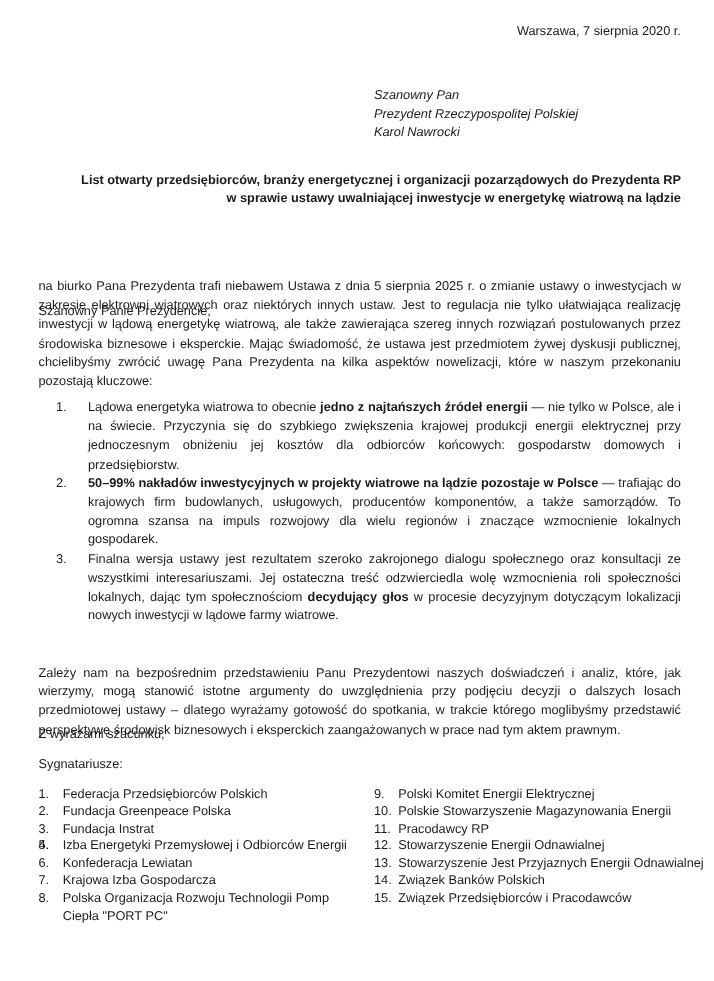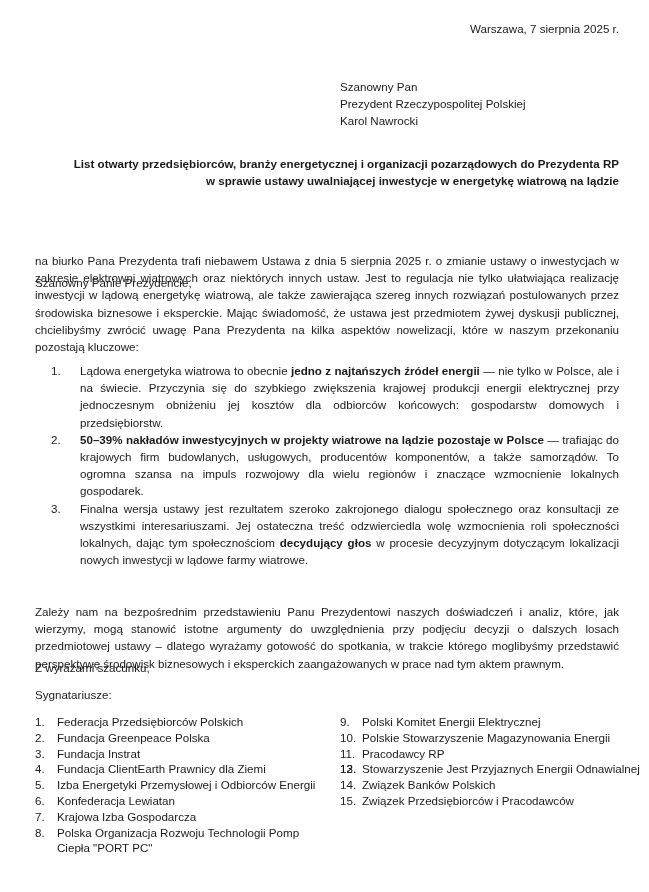--- a/index.html
+++ b/index.html
@@ -1,20 +1,20 @@
 <!DOCTYPE html>
 <html><head>
 <meta charset="utf-8">
 <style>
   html, body { margin:0; padding:0; background:#ffffff; }
   body { width:649px; height:892px; overflow:hidden; position:relative;
          font-family:"Liberation Sans", sans-serif; color:#1a1a1a; font-size:11.6px; }
   .page { position:absolute; left:0; top:0; width:649px; height:892px; }
   .date { position:absolute; right:30px; top:22px; font-size:11.6px; }
-  .addressee { position:absolute; left:340px; top:78px; line-height:17px; }
+  .addressee { position:absolute; left:340px; top:78px; line-height:17px;font-style:italic; }
   .title { position:absolute; left:16px; right:30px; top:155px; text-align:right; font-weight:bold; line-height:17px; }
   .greeting { position:absolute; left:35px; top:228px;margin-top:48px; }
   .intro { position:absolute; left:35px; right:30px; top:252px; line-height:17.2px; text-align:justify; }
   .points { position:absolute; left:35px; right:30px; top:362px; margin:0; padding:0; list-style:none; }
   .points li { position:relative; padding-left:45px; line-height:17.2px; text-align:justify; margin-bottom:0; }
   .points li .num { position:absolute; left:16px; top:0; }
   .closing-para { position:absolute; left:35px; right:30px; top:603px; line-height:17.2px; text-align:justify; }
   .regards { position:absolute; left:35px; top:661px; }
   .signatories-label { position:absolute; left:35px; top:688px; }
   .sig-col { position:absolute; top:714px; margin:0; padding:0; list-style:none; line-height:15.8px; }
@@ -22,21 +22,21 @@
   .sig-col.right { left:340px; width:300px; }
   .sig-col li { position:relative; padding-left:22px; }
   .sig-col li .num { position:absolute; left:0; top:0; }
   b, .bold { font-weight:bold; }
 </style>
 </head>
 <body>
 
 <div class="page">
 
-  <div class="date">Warszawa, 7 sierpnia 2025 r.</div>
+  <div class="date">Warszawa, 7 sierpnia 2020 r.</div>
 
   <div class="addressee">
     <div>Szanowny Pan</div>
     <div>Prezydent Rzeczypospolitej Polskiej</div>
     <div>Karol Nawrocki</div>
   </div>
 
   <div class="title">
     <div>List otwarty przedsiębiorców, branży energetycznej i organizacji pozarządowych do Prezydenta RP</div>
     <div>w sprawie ustawy uwalniającej inwestycje w energetykę wiatrową na lądzie</div>
@@ -46,48 +46,48 @@
 
   <div class="intro">na biurko Pana Prezydenta trafi niebawem Ustawa z dnia 5 sierpnia 2025 r. o zmianie ustawy o inwestycjach w zakresie elektrowni wiatrowych oraz niektórych innych ustaw. Jest to regulacja nie tylko ułatwiająca realizację inwestycji w lądową energetykę wiatrową, ale także zawierająca szereg innych rozwiązań postulowanych przez środowiska biznesowe i eksperckie. Mając świadomość, że ustawa jest przedmiotem żywej dyskusji publicznej, chcielibyśmy zwrócić uwagę Pana Prezydenta na kilka aspektów nowelizacji, które w naszym przekonaniu pozostają kluczowe:</div>
 
   <ol class="points">
     <li>
       <span class="num">1.</span>
       <span>Lądowa energetyka wiatrowa to obecnie </span><b>jedno z najtańszych źródeł energii</b><span> — nie tylko w Polsce, ale i na świecie. Przyczynia się do szybkiego zwiększenia krajowej produkcji energii elektrycznej przy jednoczesnym obniżeniu jej kosztów dla odbiorców końcowych: gospodarstw domowych i przedsiębiorstw.</span>
     </li>
     <li>
       <span class="num">2.</span>
-      <span></span><b>50–39% nakładów inwestycyjnych w projekty wiatrowe na lądzie pozostaje w Polsce</b><span> — trafiając do krajowych firm budowlanych, usługowych, producentów komponentów, a także samorządów. To ogromna szansa na impuls rozwojowy dla wielu regionów i znaczące wzmocnienie lokalnych gospodarek.</span>
+      <span></span><b>50–99% nakładów inwestycyjnych w projekty wiatrowe na lądzie pozostaje w Polsce</b><span> — trafiając do krajowych firm budowlanych, usługowych, producentów komponentów, a także samorządów. To ogromna szansa na impuls rozwojowy dla wielu regionów i znaczące wzmocnienie lokalnych gospodarek.</span>
     </li>
     <li>
       <span class="num">3.</span>
       <span>Finalna wersja ustawy jest rezultatem szeroko zakrojonego dialogu społecznego oraz konsultacji ze wszystkimi interesariuszami. Jej ostateczna treść odzwierciedla wolę wzmocnienia roli społeczności lokalnych, dając tym społecznościom </span><b>decydujący głos</b><span> w procesie decyzyjnym dotyczącym lokalizacji nowych inwestycji w lądowe farmy wiatrowe.</span>
     </li>
   </ol>
 
   <div class="closing-para">Zależy nam na bezpośrednim przedstawieniu Panu Prezydentowi naszych doświadczeń i analiz, które, jak wierzymy, mogą stanowić istotne argumenty do uwzględnienia przy podjęciu decyzji o dalszych losach przedmiotowej ustawy – dlatego wyrażamy gotowość do spotkania, w trakcie którego moglibyśmy przedstawić perspektywę środowisk biznesowych i eksperckich zaangażowanych w prace nad tym aktem prawnym.</div>
 
   <div class="regards">Z wyrazami szacunku,</div>
 
   <div class="signatories-label">Sygnatariusze:</div>
 
   <ol class="sig-col left">
     <li><span class="num">1.</span><span>Federacja Przedsiębiorców Polskich</span></li>
     <li><span class="num">2.</span><span>Fundacja Greenpeace Polska</span></li>
     <li><span class="num">3.</span><span>Fundacja Instrat</span></li>
-    <li><span class="num">4.</span><span>Fundacja ClientEarth Prawnicy dla Ziemi</span></li>
+    <li><span class="num">4.</span></li>
     <li><span class="num">5.</span><span>Izba Energetyki Przemysłowej i Odbiorców Energii</span></li>
     <li><span class="num">6.</span><span>Konfederacja Lewiatan</span></li>
     <li><span class="num">7.</span><span>Krajowa Izba Gospodarcza</span></li>
     <li><span class="num">8.</span><span>Polska Organizacja Rozwoju Technologii Pomp Ciepła "PORT PC"</span></li>
   </ol>
 
   <ol class="sig-col right">
     <li><span class="num">9.</span><span>Polski Komitet Energii Elektrycznej</span></li>
     <li><span class="num">10.</span><span>Polskie Stowarzyszenie Magazynowania Energii</span></li>
     <li><span class="num">11.</span><span>Pracodawcy RP</span></li>
-    <li><span class="num">12.</span></li>
+    <li><span class="num">12.</span><span>Stowarzyszenie Energii Odnawialnej</span></li>
     <li><span class="num">13.</span><span>Stowarzyszenie Jest Przyjaznych Energii Odnawialnej</span></li>
     <li><span class="num">14.</span><span>Związek Banków Polskich</span></li>
     <li><span class="num">15.</span><span>Związek Przedsiębiorców i Pracodawców</span></li>
   </ol>
 
 </div>
 
 </body></html>

